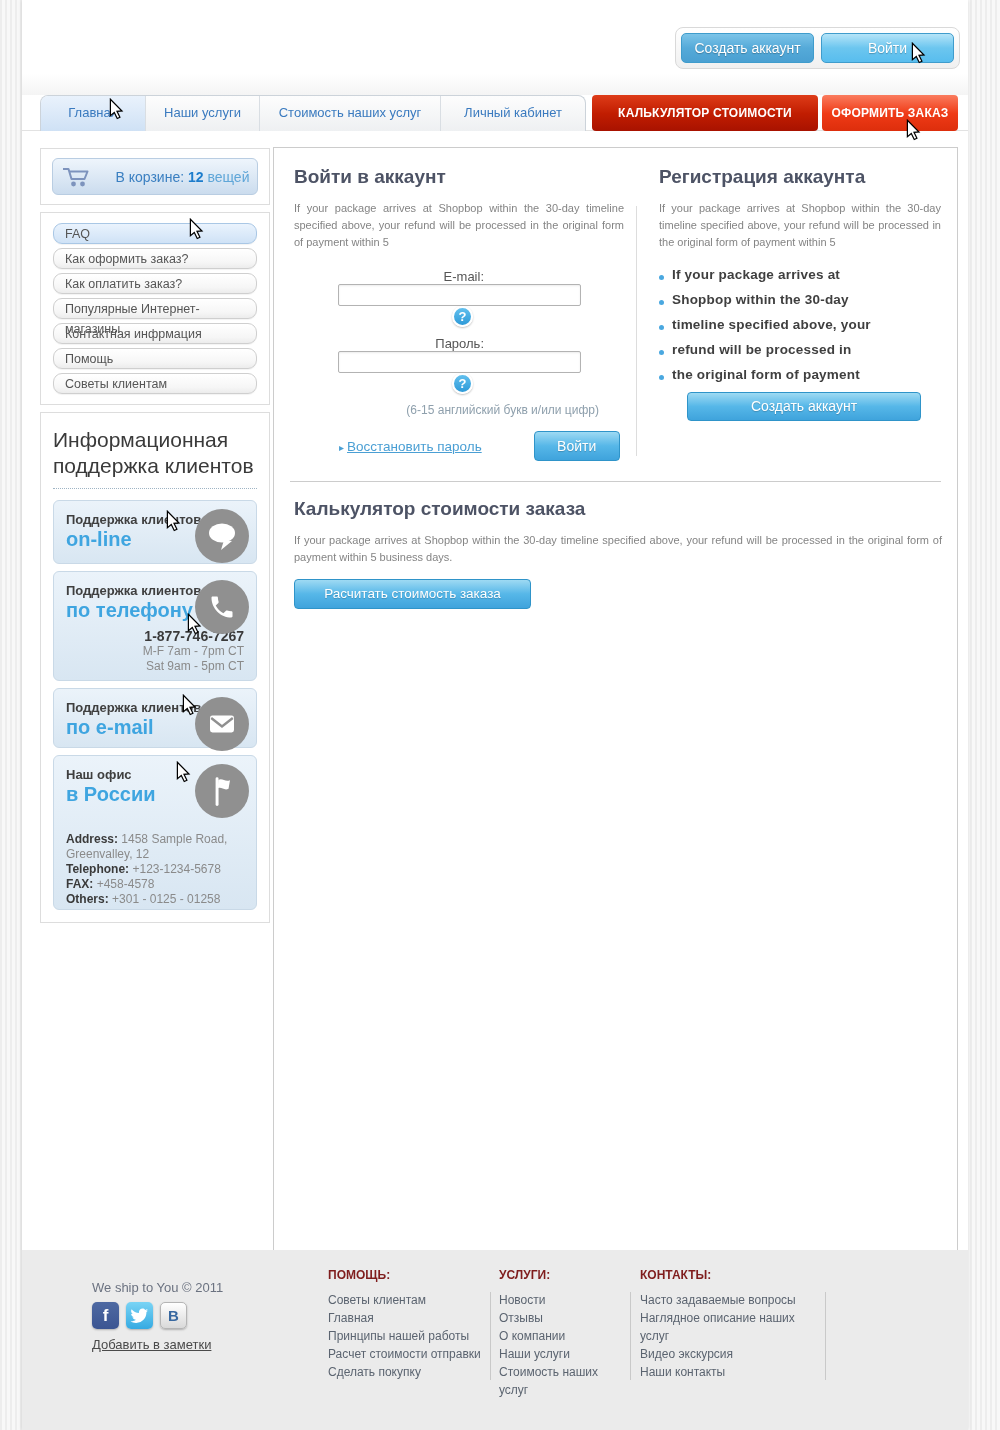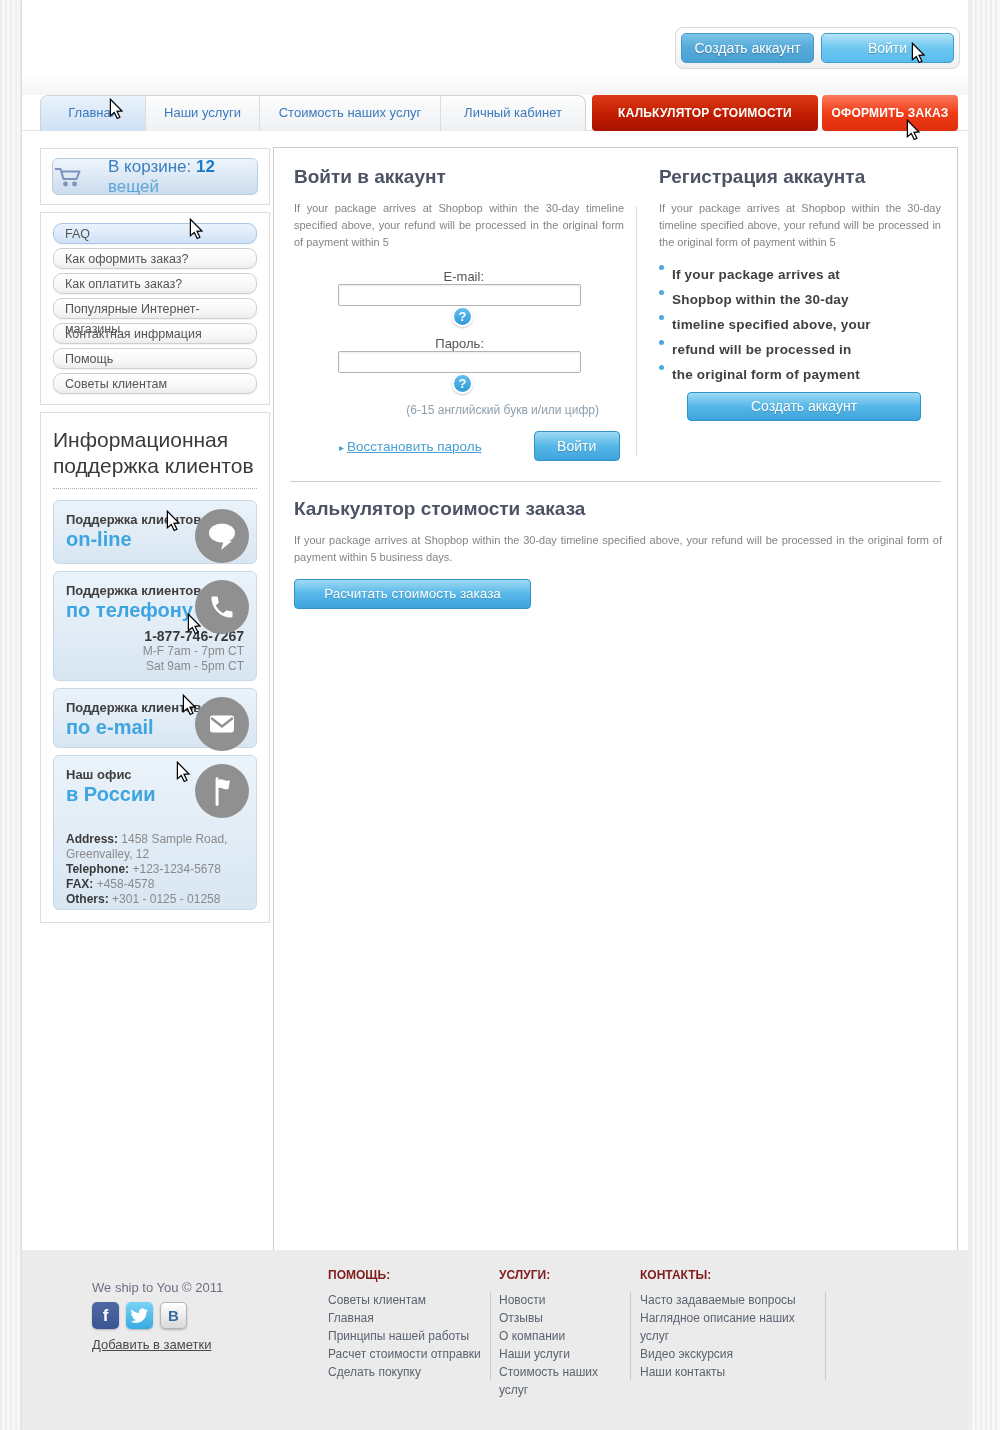--- a/index.html
+++ b/index.html
@@ -27,21 +27,21 @@
   .tab.active { background:linear-gradient(#e9f2fc,#cfe1f5); }
   .btn-red { position:absolute; top:0; height:36px; border-radius:4px; color:#fff; font-size:12px; font-weight:bold; text-align:center; line-height:36px; letter-spacing:.2px; cursor:pointer; }
   .btn-red.calc  { left:570px; width:226px; background:linear-gradient(#de3c18,#c11d01 52%,#a81200); }
   .btn-red.order { left:800px; width:136px; background:linear-gradient(#fa7c5e,#ef3a16 52%,#dd2e0c); }
 
   
   .sidebar { position:absolute; left:18px; top:148px; width:230px; }
   .side-box { border:1px solid #ddd; background:#fff; margin-bottom:7px; }
   .cart-box { padding:9px 11px; }
   .cart-btn { height:37px; border:1px solid #b9cde2; border-radius:6px; background:linear-gradient(#eef5fc,#cbdcee); display:flex; align-items:center; justify-content:center; gap:9px; cursor:pointer; }
-  .cart-text { font-size:17px; color:#3a7fc1;padding-left:16px; }
+  .cart-text { font-size:14px; color:#3a7fc1;padding-left:16px; }
   .cart-count { font-weight:bold; color:#1c7ccc; }
   .cart-suffix { color:#5fa6d8; }
 
   .menu-box { padding:10px 12px; }
   .menu-item { height:21px; padding:0 11px; line-height:20px; font-size:12.5px; color:#555; border:1px solid #cfcfcf; border-radius:9px; background:linear-gradient(#ffffff,#f6f6f6 70%,#ececec); margin-bottom:4px; cursor:pointer; box-shadow:0 1px 1px rgba(0,0,0,.05); }
   .menu-item.active { background:linear-gradient(#eaf3fd,#cfe2f6); border-color:#a9c7e5; }
   .menu-item:last-child { margin-bottom:0; }
 
   .info-box { padding:14px 12px 12px; }
   .info-title { font-size:21px; color:#3a3a3a; line-height:26px; padding-bottom:9px; border-bottom:1px dotted #9fb4c4; margin-bottom:11px; }
@@ -70,21 +70,21 @@
   .form-input { width:243px; height:22px; border:1px solid #b3b3b3; border-radius:2px; padding:0 5px; font-size:13px; color:#444; box-shadow:inset 0 1px 2px rgba(0,0,0,.08); }
   .help { width:21px; height:21px; margin-left:7px; border-radius:50%; border:2px solid #fff; background:linear-gradient(#62c0ee,#2e9ad8); color:#fff; font-size:13px; font-weight:bold; text-align:center; line-height:17px; box-shadow:0 1px 2px rgba(0,0,0,.25); cursor:pointer; }
   .hint { width:243px; margin-left:62px; text-align:right; font-size:12px; color:#8fa0ad; margin-bottom:14px; }
   .login-actions { display:flex; align-items:center; margin-left:45px; }
   .recover { font-size:13.5px; color:#4a9fd4; }
   .recover a { color:#4a9fd4; cursor:pointer; }
   .recover .arr { color:#4a9fd4; font-size:10px; margin-right:3px; text-decoration:none; }
   .btn-blue { border:1px solid #2f94c9; border-radius:4px; background:linear-gradient(#9edaf3,#56b7e8 50%,#3fa3dc); color:#fff; text-align:center; text-shadow:0 1px 1px rgba(0,0,0,.2); cursor:pointer; }
   .btn-login { width:86px; height:30px; line-height:28px; font-size:14px; margin-left:52px; }
   .bullets { margin-top:6px; }
-  .bullet-row { display:flex; align-items:flex-start; margin-bottom:10px; }
+  .bullet-row { display:flex; align-items:flex-end; margin-bottom:10px; }
   .bullet-dot { width:5px; height:5px; border-radius:50%; background:#4aa8e0; margin-right:8px; flex:none; position:relative; top:-2px; }
   .bullet-text { font-size:13.5px; font-weight:bold; color:#3f3f3f; letter-spacing:.2px; }
   .btn-create { width:234px; height:29px; line-height:27px; font-size:14px; margin:7px 0 0 28px; }
   .hr { border-top:1px solid #ccc; margin:20px 16px 0 16px; }
   .calc-section { padding:16px 16px 0 20px; }
   .calc-section p { margin-top:2px; width:648px; }
   .btn-calc-order { width:237px; height:30px; line-height:28px; font-size:13.5px; margin-top:13px; }
 
   
   .footer { position:absolute; left:0; top:1250px; width:946px; height:180px; background:#ebebeb; }

